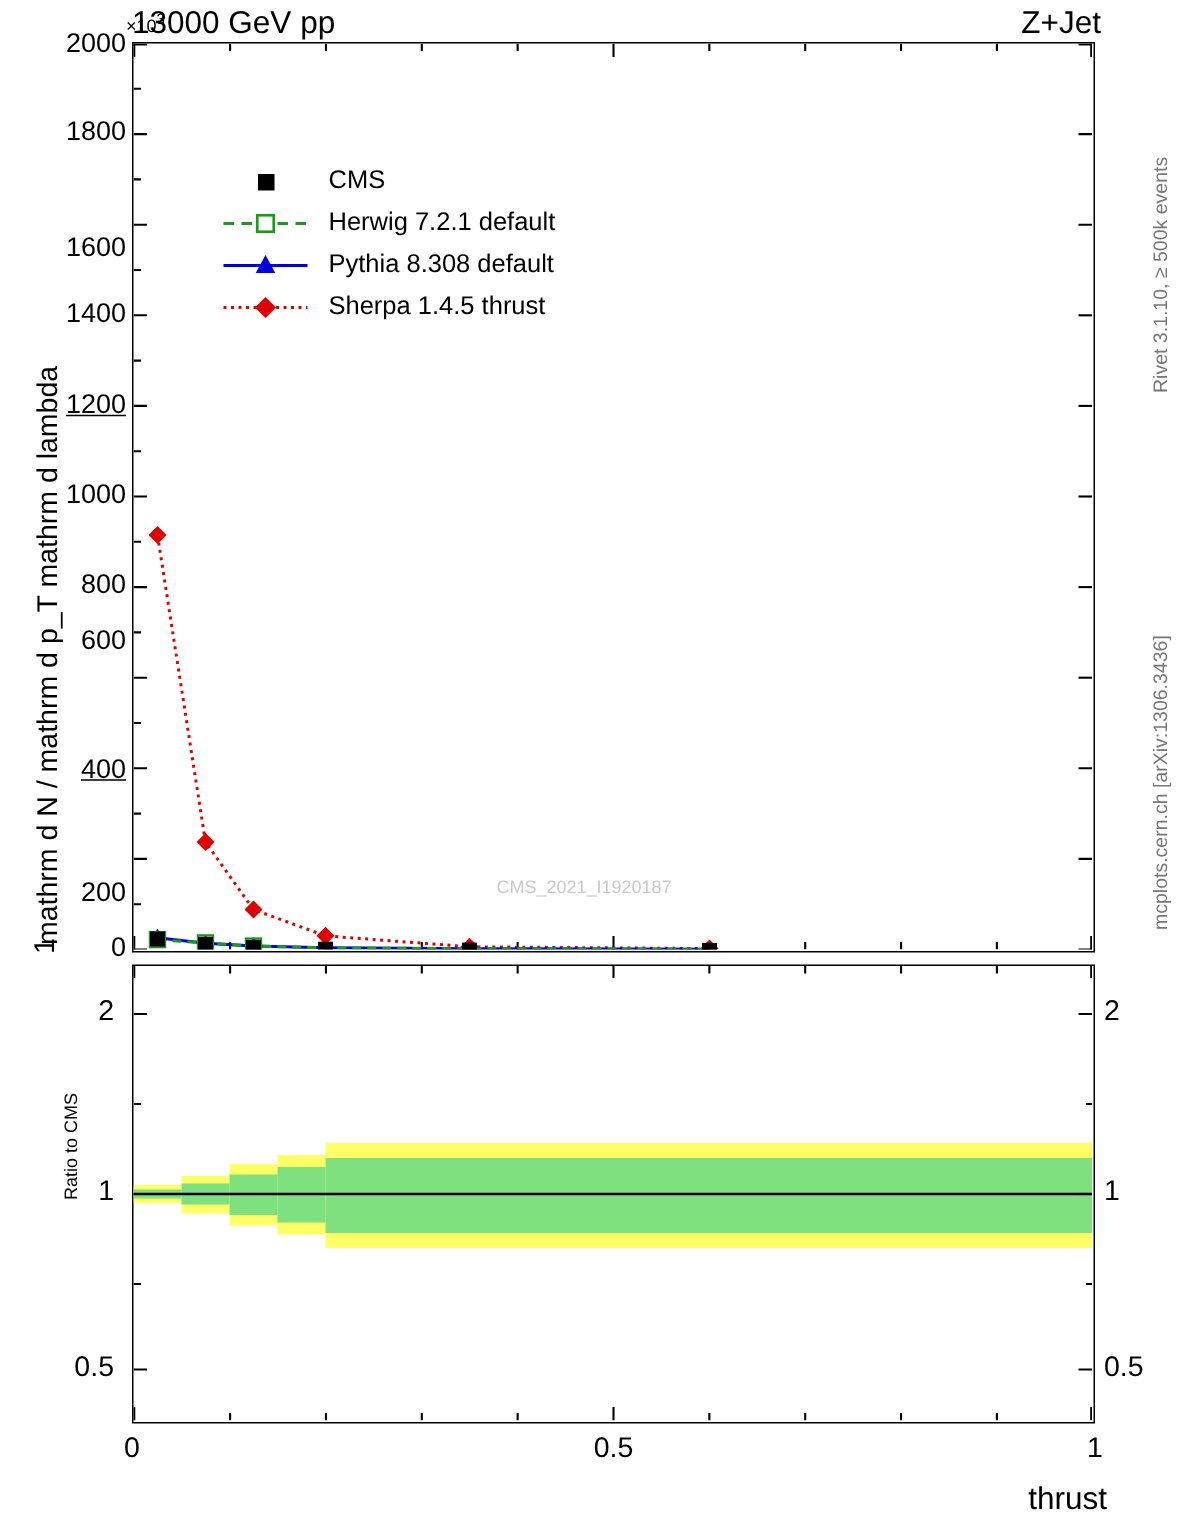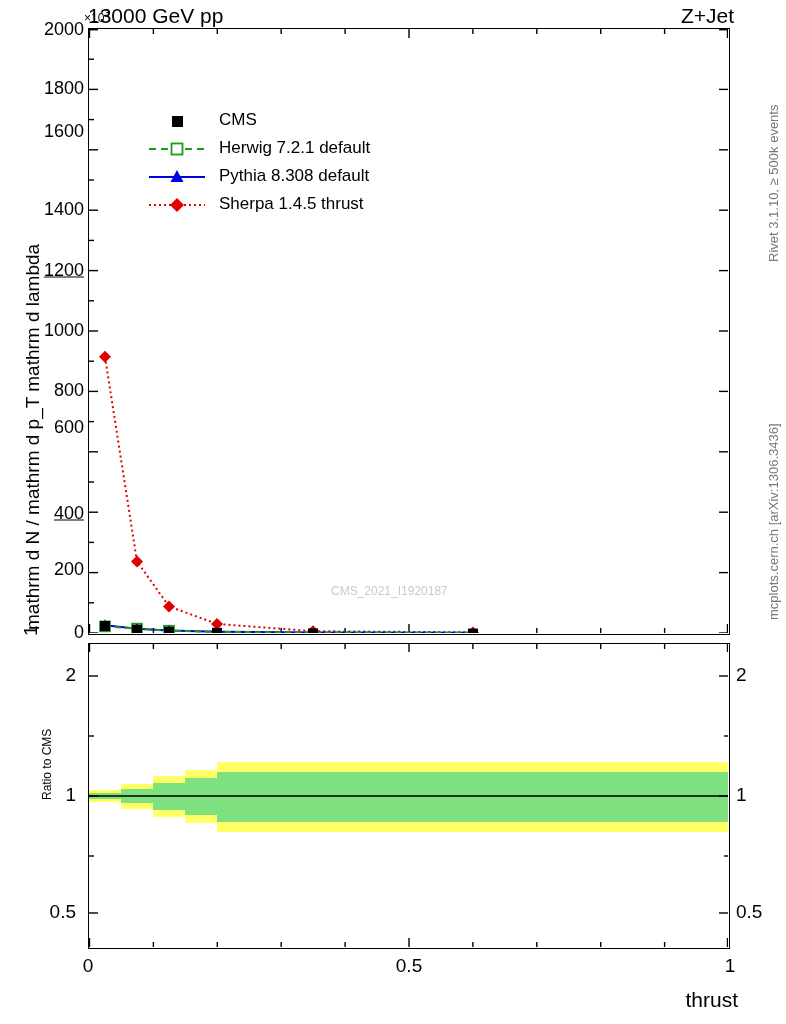--- a/index.html
+++ b/index.html
@@ -311,28 +311,28 @@
             <polygon points="30,7 37,14 30,21 23,14" fill="#e00000"></polygon>
           </svg>
         </span>
         <span class="leg-text">Sherpa 1.4.5 thrust</span>
       </div>
     </div>
   </div>
 
   <div class="abs" style="left:0; top:0; width:84px; height:1024px;">
     <div class="ytick-lab" style="top:632px;">0</div>
-    <div class="ytick-lab" style="top:569px;margin-left:16px;">200</div>
+    <div class="ytick-lab" style="top:595px;margin-left:16px;">200</div>
     <div class="ytick-lab" style="top:513px;text-decoration:underline;">400</div>
     <div class="ytick-lab" style="top:427px;">600</div>
     <div class="ytick-lab" style="top:390.4px;">800</div>
     <div class="ytick-lab" style="top:330.0px;">1000</div>
     <div class="ytick-lab" style="top:269.6px;text-decoration:underline;">1200</div>
     <div class="ytick-lab" style="top:209.2px;">1400</div>
-    <div class="ytick-lab" style="top:131px;text-align:right;">1600</div>
+    <div class="ytick-lab" style="top:165px;text-align:right;">1600</div>
     <div class="ytick-lab" style="top:88.4px;">1800</div>
     <div class="ytick-lab" style="top:28.7px;">2000</div>
   </div>
 
   <div class="abs" id="ratioframe">
     <svg width="639" height="303" viewBox="0 0 639 303">
 
       <g fill="#ffff66">
         <rect x="0" y="146" width="32" height="12"></rect>
         <rect x="32" y="140" width="32" height="25"></rect>

